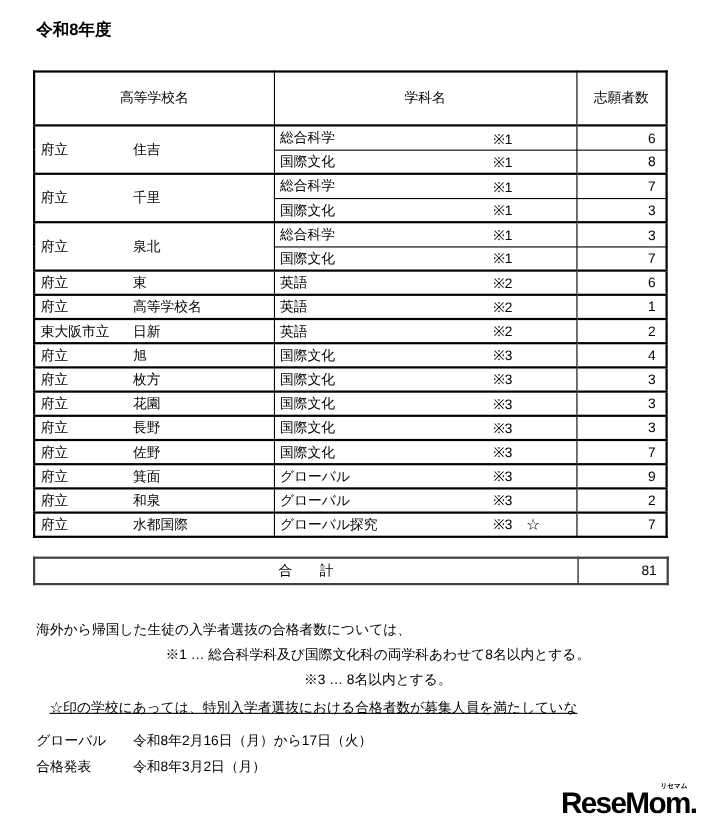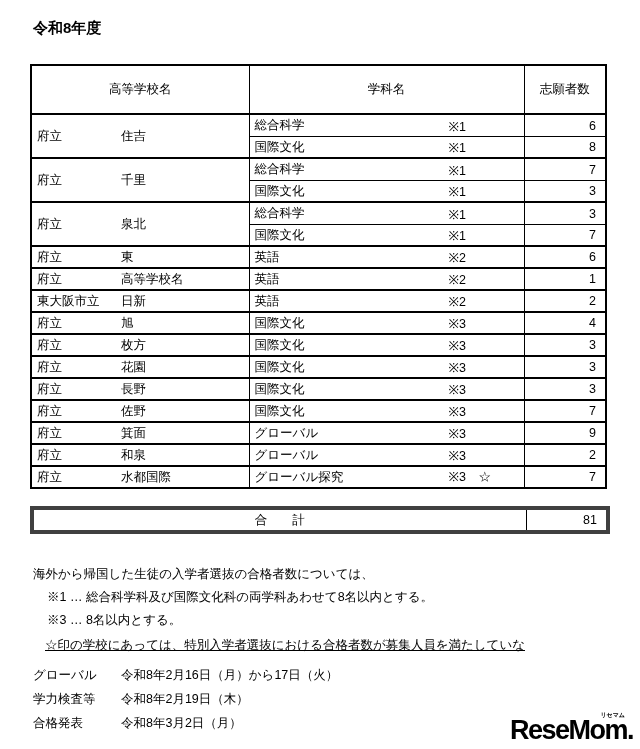--- a/index.html
+++ b/index.html
@@ -28,28 +28,28 @@
   table.main tbody td { height: 22px; font-size: 12.5px; padding: 0; vertical-align: middle; }
   table.main tr.g td { border-top: 2px solid #000; }
   .c-school { padding-left: 5px !important; }
   .c-school .prefix { display: inline-block; min-width: 84px; }
   .c-dept { position: relative; padding-left: 5px !important; }
   .c-dept .dmark { position: absolute; left: 199px; top: 50%; transform: translateY(-50%); white-space: nowrap; }
   .c-num { text-align: right; padding-right: 9px !important; }
 
   table.total {
     border-collapse: collapse; table-layout: fixed;
-    margin: 17px 0 0 30px; border: 4px solid #404040;
+    margin: 17px 0 0 30px; border: 2px solid #404040;
   }
   table.total td { border: 1px solid #000; font-size: 12.5px; height: 24px; padding: 0; vertical-align: middle; }
   .total-label { text-align: center; }
 
   .notes { margin: 32px 0 0 33px; font-size: 12.5px; line-height: 16px; }
   .notes .intro { margin: 0; }
-  .note-item { margin: 7px 0 0 14px; }
+  .note-item { margin: 7px 0 0 14px; text-align: center; }
   .star-note { margin: 9px 0 0 12px; text-decoration: underline; }
   .star-note .line2 { padding-left: 13px; }
 
   .schedule { margin: 14px 0 0 33px; font-size: 12.5px; }
   .sched-row { display: flex; margin-top: 8px; line-height: 16px; }
   .sched-label { width: 88px; flex: 0 0 88px; }
 
   .logo {
     position: absolute; right: 7px; bottom: 5px;
     font-weight: bold; font-size: 27px; letter-spacing: -1.5px;
@@ -188,24 +188,20 @@
     <div>☆印の学校にあっては、特別入学者選抜における合格者数が募集人員を満たしていな</div>
   </div>
 </div>
 
 <div class="schedule">
   <div class="sched-row">
     <span class="sched-label">グローバル</span>
     <span>令和8年2月16日（月）から17日（火）</span>
   </div>
   <div class="sched-row">
-    <span class="sched-label">学力検査等</span>
-    <span>令和8年2月19日（木）</span>
-  </div>
-  <div class="sched-row">
     <span class="sched-label">合格発表</span>
     <span>令和8年3月2日（月）</span>
   </div>
 </div>
 
 <div class="logo" style="color: #000000;">
   <span class="word"><span>ReseMom</span><span class="ruby">リセマム</span></span><span class="dot">.</span>
 </div>
 
 </body></html>

